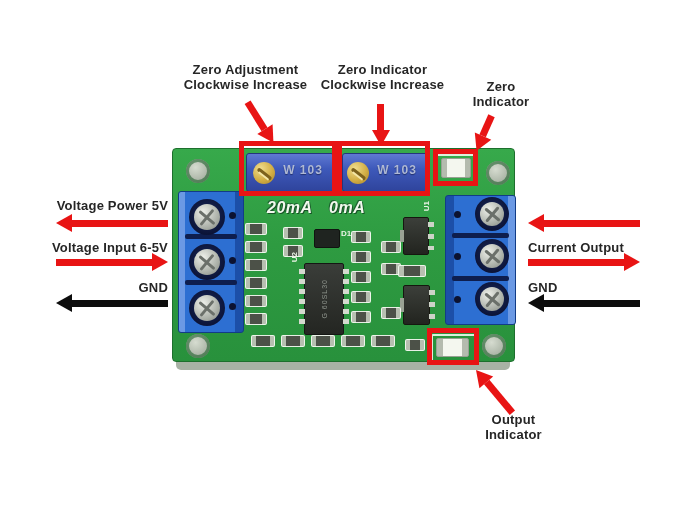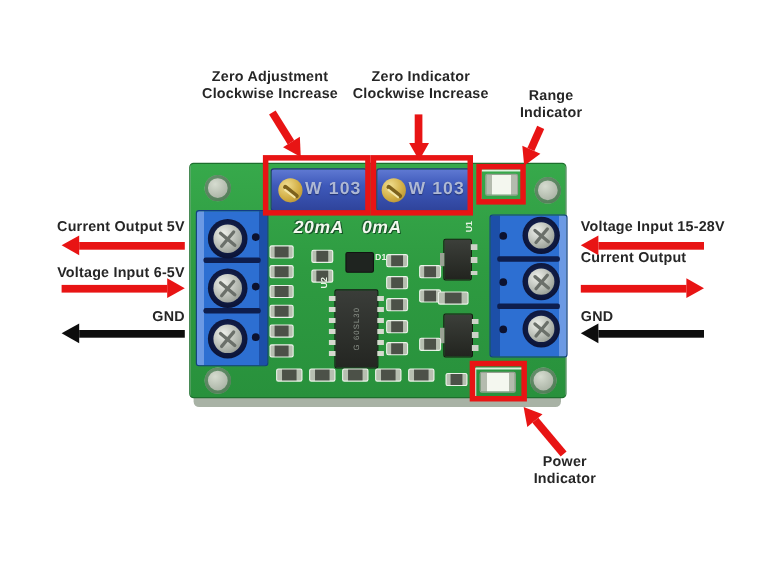--- a/index.html
+++ b/index.html
@@ -55,21 +55,21 @@
 
   
   .pot{position:absolute;border-radius:3px;box-sizing:border-box;z-index:4;
        background:linear-gradient(180deg,#5f79d2 0%,#3e59ba 40%,#2f449c 100%);border:1px solid #24357c;}
   .pscrew{position:absolute;width:22px;height:22px;border-radius:50%;
        background:radial-gradient(circle at 35% 30%,#f0dd8e,#d2ae45 55%,#a9852b);position:absolute;}
   .pscrew::before{content:"";position:absolute;left:12%;right:12%;top:44%;height:4px;
        background:#7c611c;border-radius:2px;transform:rotate(38deg);}
   .pscrew::after{content:"";position:absolute;left:20%;right:20%;top:58%;height:2px;
        background:#f4e6a5;border-radius:2px;transform:rotate(38deg);}
-  .potlbl{position:absolute;font-weight:bold;font-size:16px;letter-spacing:1px;color:#aeb8d4;
+  .potlbl{position:absolute;font-weight:bold;font-size:12px;letter-spacing:1px;color:#aeb8d4;
        text-shadow:0 1px 1px #22326f;text-align:center;}
 
   
   .silk-ma{position:absolute;font-weight:bold;font-style:italic;font-size:16px;color:#f2f8ee;
        text-shadow:1px 1px 0 #175426,-1px -1px 0 #1d6330;z-index:4;letter-spacing:.5px;}
   .silk-tag{position:absolute;font-weight:bold;font-size:8px;color:#e9f3e5;z-index:4;
        writing-mode:vertical-rl;transform:rotate(180deg);}
   .silk-tag.h{writing-mode:horizontal-tb;transform:none;}
 
   
@@ -200,34 +200,33 @@
 
   <div class="toplbl" style="left:158px;top:62px;width:175px">
     <div>Zero Adjustment</div>
     <div>Clockwise Increase</div>
   </div>
   <div class="toplbl" style="left:295px;top:62px;width:175px">
     <div>Zero Indicator</div>
     <div>Clockwise Increase</div>
   </div>
   <div class="toplbl" style="left:446px;top:79px;width:110px">
-    <div>Range</div>
+    <div>Zero</div>
     <div>Indicator</div>
   </div>
   <div class="toplbl" style="left:456px;top:412px;width:115px">
-    <div>Power</div>
+    <div>Output</div>
     <div>Indicator</div>
   </div>
 
-  <div class="sidelbl alignR" style="left:0;width:168px;top:198px">Current Output 5V</div>
+  <div class="sidelbl alignR" style="left:0;width:168px;top:198px">Voltage Power 5V</div>
   <div class="sidelbl alignR" style="left:0;width:168px;top:240px">Voltage Input 6-5V</div>
   <div class="sidelbl alignR" style="left:0;width:168px;top:280px">GND</div>
 
-  <div class="sidelbl" style="left:528px;top:198px">Voltage Input 15-28V</div>
-  <div class="sidelbl" style="left:528px;top:226px">Current Output</div>
+  <div class="sidelbl" style="left:528px;top:240px">Current Output</div>
   <div class="sidelbl" style="left:528px;top:280px">GND</div>
 
   <div class="arrow dir-left red" style="left:56px;top:214px;width:112px">
       <span class="shaft"></span>
       <span class="head"></span>
     </div>
   <div class="arrow dir-right red" style="left:56px;top:253px;width:112px">
       <span class="shaft"></span>
       <span class="head"></span>
     </div>

